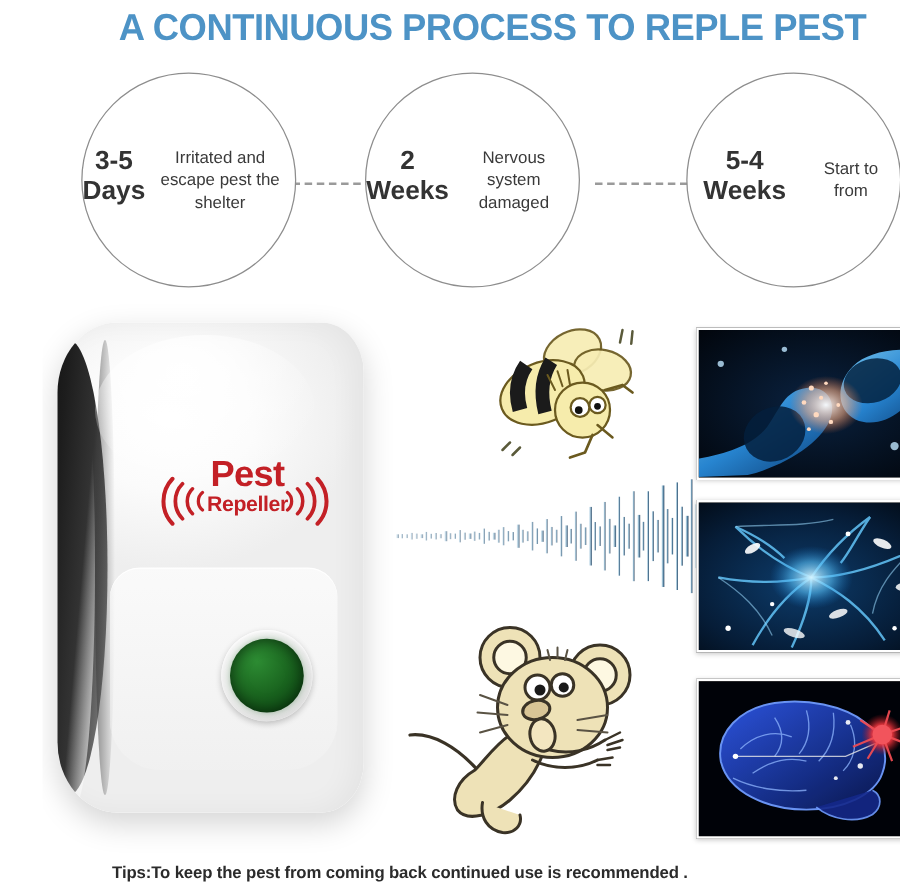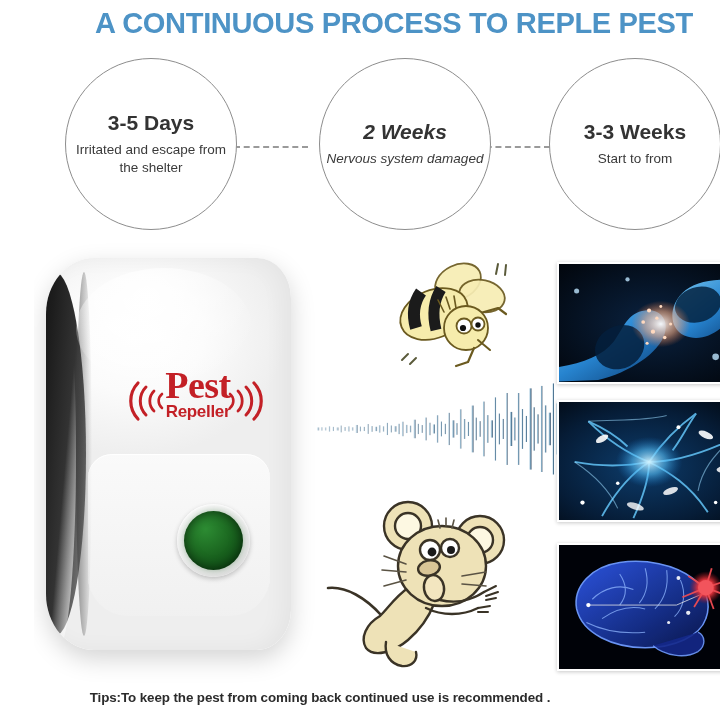--- a/index.html
+++ b/index.html
@@ -46,28 +46,28 @@
   }
   .circle {
     position: absolute;
     width: 172px;
     height: 172px;
     border-radius: 50%;
     border: 1.4px solid #8d8d8d;
     box-sizing: border-box;
     background: #ffffff;
     display: flex;
-    flex-direction: column;
+    flex-direction: row;
     align-items: center;
     justify-content: center;
     text-align: center;
     z-index: 2;
   }
   .circle-1 { left: 31px;  top: 2px; }
-  .circle-2 { left: 285px; top: 2px; font-style: italic; }
+  .circle-2 { left: 258px; top: 2px; }
   .circle-3 { left: 515px; top: 2px; }
 
   .circle-heading {
     font-size: 21px;
     font-weight: bold;
     color: #333333;
     margin-bottom: 7px;
     line-height: 1.1;
   }
   .circle-body {
@@ -172,25 +172,25 @@
   }
   .logo-text {
     position: absolute;
     left: 34px;
     top: 4px;
     width: 112px;
     text-align: center;
     color: #c32026;
   }
   .logo-pest {
-    font-size: 38px;
+    font-size: 29px;
     font-weight: bold;
     line-height: 0.96;
     letter-spacing: -0.5px;
-    font-family: Liberation Serif, serif;
+    font-family: Liberation Sans, sans-serif;
   }
   .logo-repeller {
     font-size: 17px;
     font-weight: bold;
     line-height: 1.05;
     letter-spacing: -0.3px;
     font-family: "Liberation Sans", sans-serif;
   }
   .logo-waves { position: absolute; left: 0; top: 0; }
 
@@ -265,30 +265,30 @@
 
   <div class="title">A CONTINUOUS PROCESS TO REPLE PEST</div>
 
   <div class="steps">
 
     <div class="dash dash-a"></div>
     <div class="dash dash-b"></div>
 
     <div class="circle circle-1">
       <div class="circle-heading">3-5 Days</div>
-      <div class="circle-body">Irritated and escape from the shelter</div>
+      <div class="circle-body">Irritated and escape pest the shelter</div>
     </div>
 
     <div class="circle circle-2">
       <div class="circle-heading">2 Weeks</div>
       <div class="circle-body">Nervous system damaged</div>
     </div>
 
     <div class="circle circle-3">
-      <div class="circle-heading">3-3 Weeks</div>
+      <div class="circle-heading">5-4 Weeks</div>
       <div class="circle-body">Start to from</div>
     </div>
   </div>
 
   <div class="waveform">
     <svg viewBox="0 0 250 148" preserveAspectRatio="none" aria-hidden="true">
       <defs>
         <linearGradient id="wgA" x1="0" y1="0" x2="1" y2="0">
           <stop offset="0" stop-color="#cfe4f0"></stop>
           <stop offset="0.35" stop-color="#8fb6cd"></stop>

